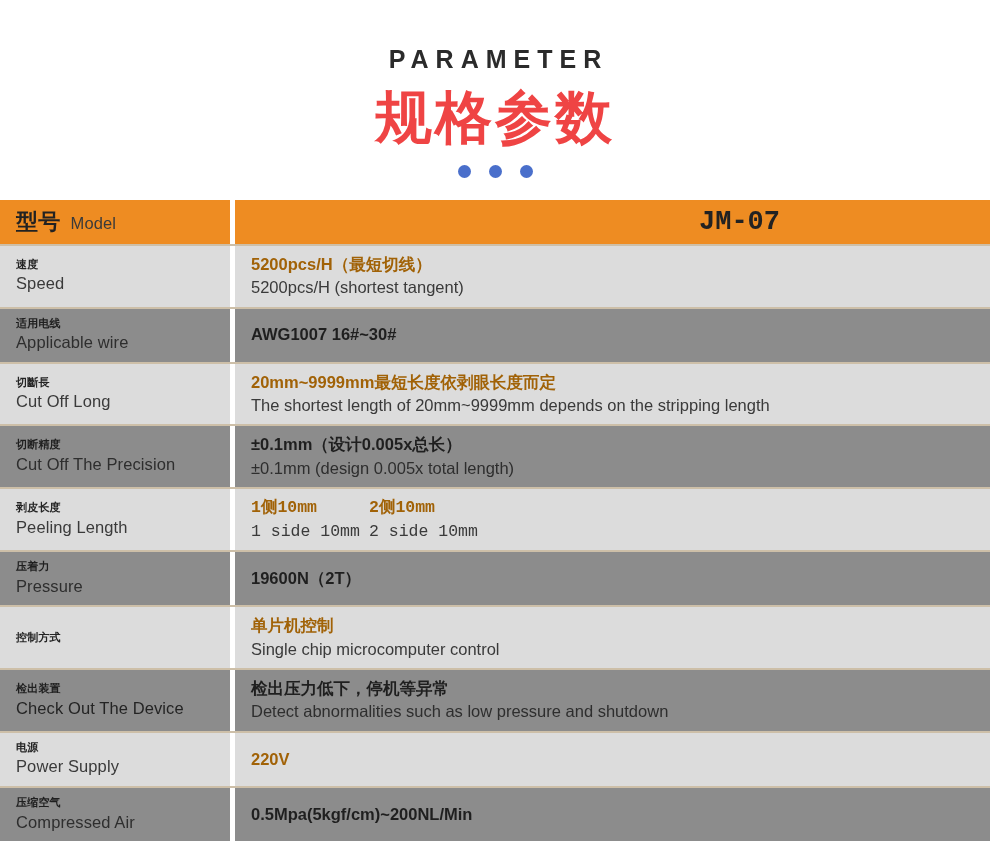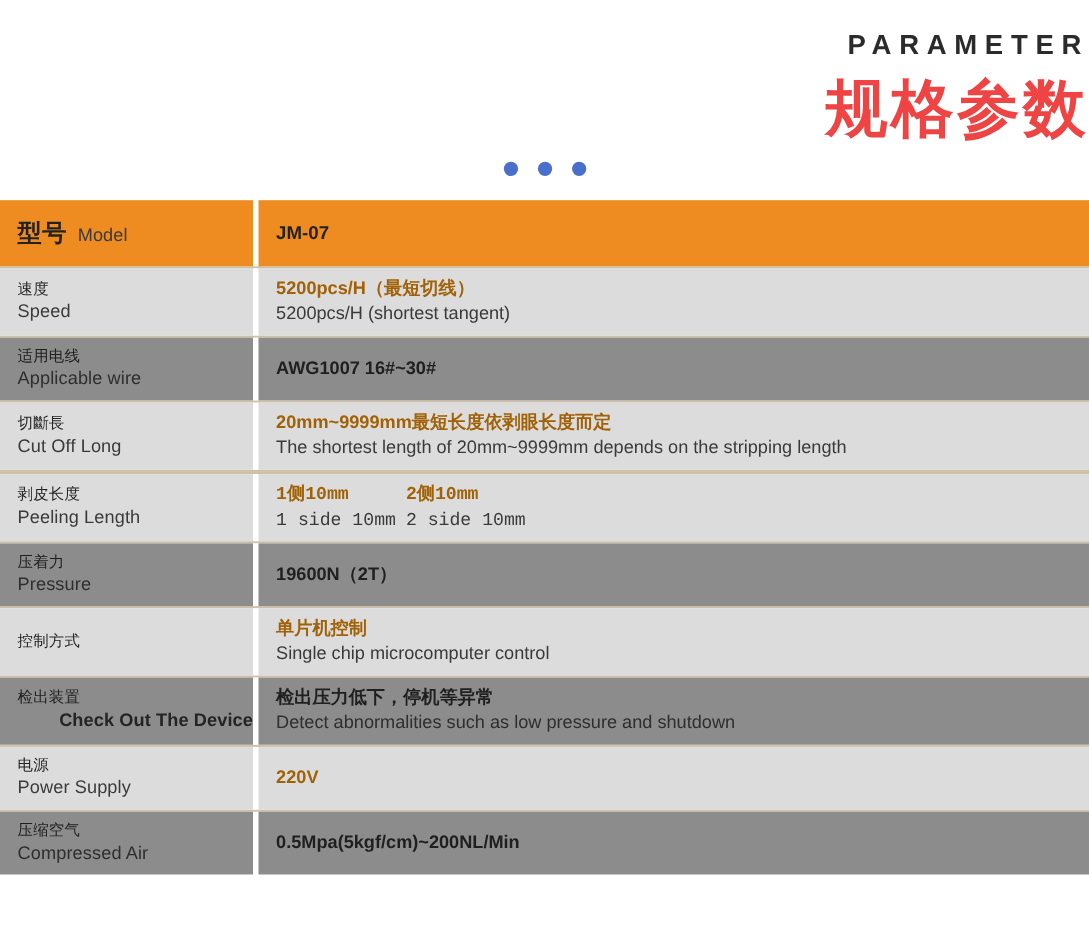--- a/index.html
+++ b/index.html
@@ -14,22 +14,22 @@
 
   .page {
     position: relative;
     width: 990px;
     height: 855px;
     background: #ffffff;
   }
 
   
   .header {
-    padding-top: 28px;
-    text-align: right;
+    padding-top: 46px;
+    text-align: center;
   }
 
   .header-eyebrow {
     font-size: 25px;
     font-weight: 700;
     letter-spacing: 7px;
     color: #2b2b2b;
     line-height: 1.1;
     padding-left: 7px;
   }
@@ -86,68 +86,69 @@
     flex: 0 0 5px;
     background: #ffffff;
   }
 
   .cell-value {
     width: 755px;
     flex: 0 0 755px;
   }
 
   
-  .row-head .cell { background: #ee8c22; height: 60px; }
+  .row-head .cell { background: #ee8c22; height: 44px; }
   .row-head .cell-gap { background: #ffffff; }
 
   .head-label {
     font-size: 22px;
     font-weight: 700;
     color: #222222;
     letter-spacing: 0.3px;
   }
   .head-label .en { margin-left: 10px; }
 
   .head-value {
-    font-size: 17px;
+    font-size: 27px;
     font-weight: 700;
     color: #222222;
     width: 100%;
-    text-align: left;
+    text-align: right;
     padding-right: 210px;
+    font-family: Liberation Mono, monospace;
   }
 
   
   .row-light .cell { background: #dcdcdc; }
   .row-dark  .cell { background: #8c8c8c; }
 
   .sep {
     width: 990px;
     height: 2px;
     background: #cdbfa8;
   }
 
   .zh {
-    font-size: 14px;
-    font-weight: 400;
+    font-size: 11px;
+    font-weight: 700;
     color: #242424;
     line-height: 1.42;
     letter-spacing: 0.2px;
   }
   .en {
     font-size: 16.5px;
     font-weight: 400;
     color: #3a3a3a;
     line-height: 1.42;
     letter-spacing: 0.1px;
   }
   .row-dark .zh { color: #1f1f1f; }
   .row-dark .en { color: #2e2e2e; }
 
-  .en.bold { font-weight: 700; color: #242424; text-align: right; }
+  .en.bold { font-weight: 400; color: #242424; }
 
   .val-zh {
     font-size: 16.5px;
     font-weight: 700;
     color: #a16207;
     line-height: 1.42;
   }
   .val-en {
     font-size: 16.5px;
     font-weight: 400;
@@ -221,20 +222,31 @@
         <div class="en">Cut Off Long</div>
       </div>
       <div class="cell-gap"></div>
       <div class="cell cell-value">
         <div class="val-zh">20mm~9999mm最短长度依剥眼长度而定</div>
         <div class="val-en">The shortest length of 20mm~9999mm depends on the stripping length</div>
       </div>
     </div>
     <div class="sep"></div>
 
+    <div class="spec-row row-dark">
+      <div class="cell cell-label">
+        <div class="zh">切断精度</div>
+        <div class="en">Cut Off The Precision</div>
+      </div>
+      <div class="cell-gap"></div>
+      <div class="cell cell-value">
+        <div class="val-zh">±0.1mm（设计0.005x总长）</div>
+        <div class="val-en">±0.1mm (design 0.005x total length)</div>
+      </div>
+    </div>
     <div class="sep"></div>
 
     <div class="spec-row row-light">
       <div class="cell cell-label">
         <div class="zh">剥皮长度</div>
         <div class="en">Peeling Length</div>
       </div>
       <div class="cell-gap"></div>
       <div class="cell cell-value">
         <div class="val-zh pair-cols">

